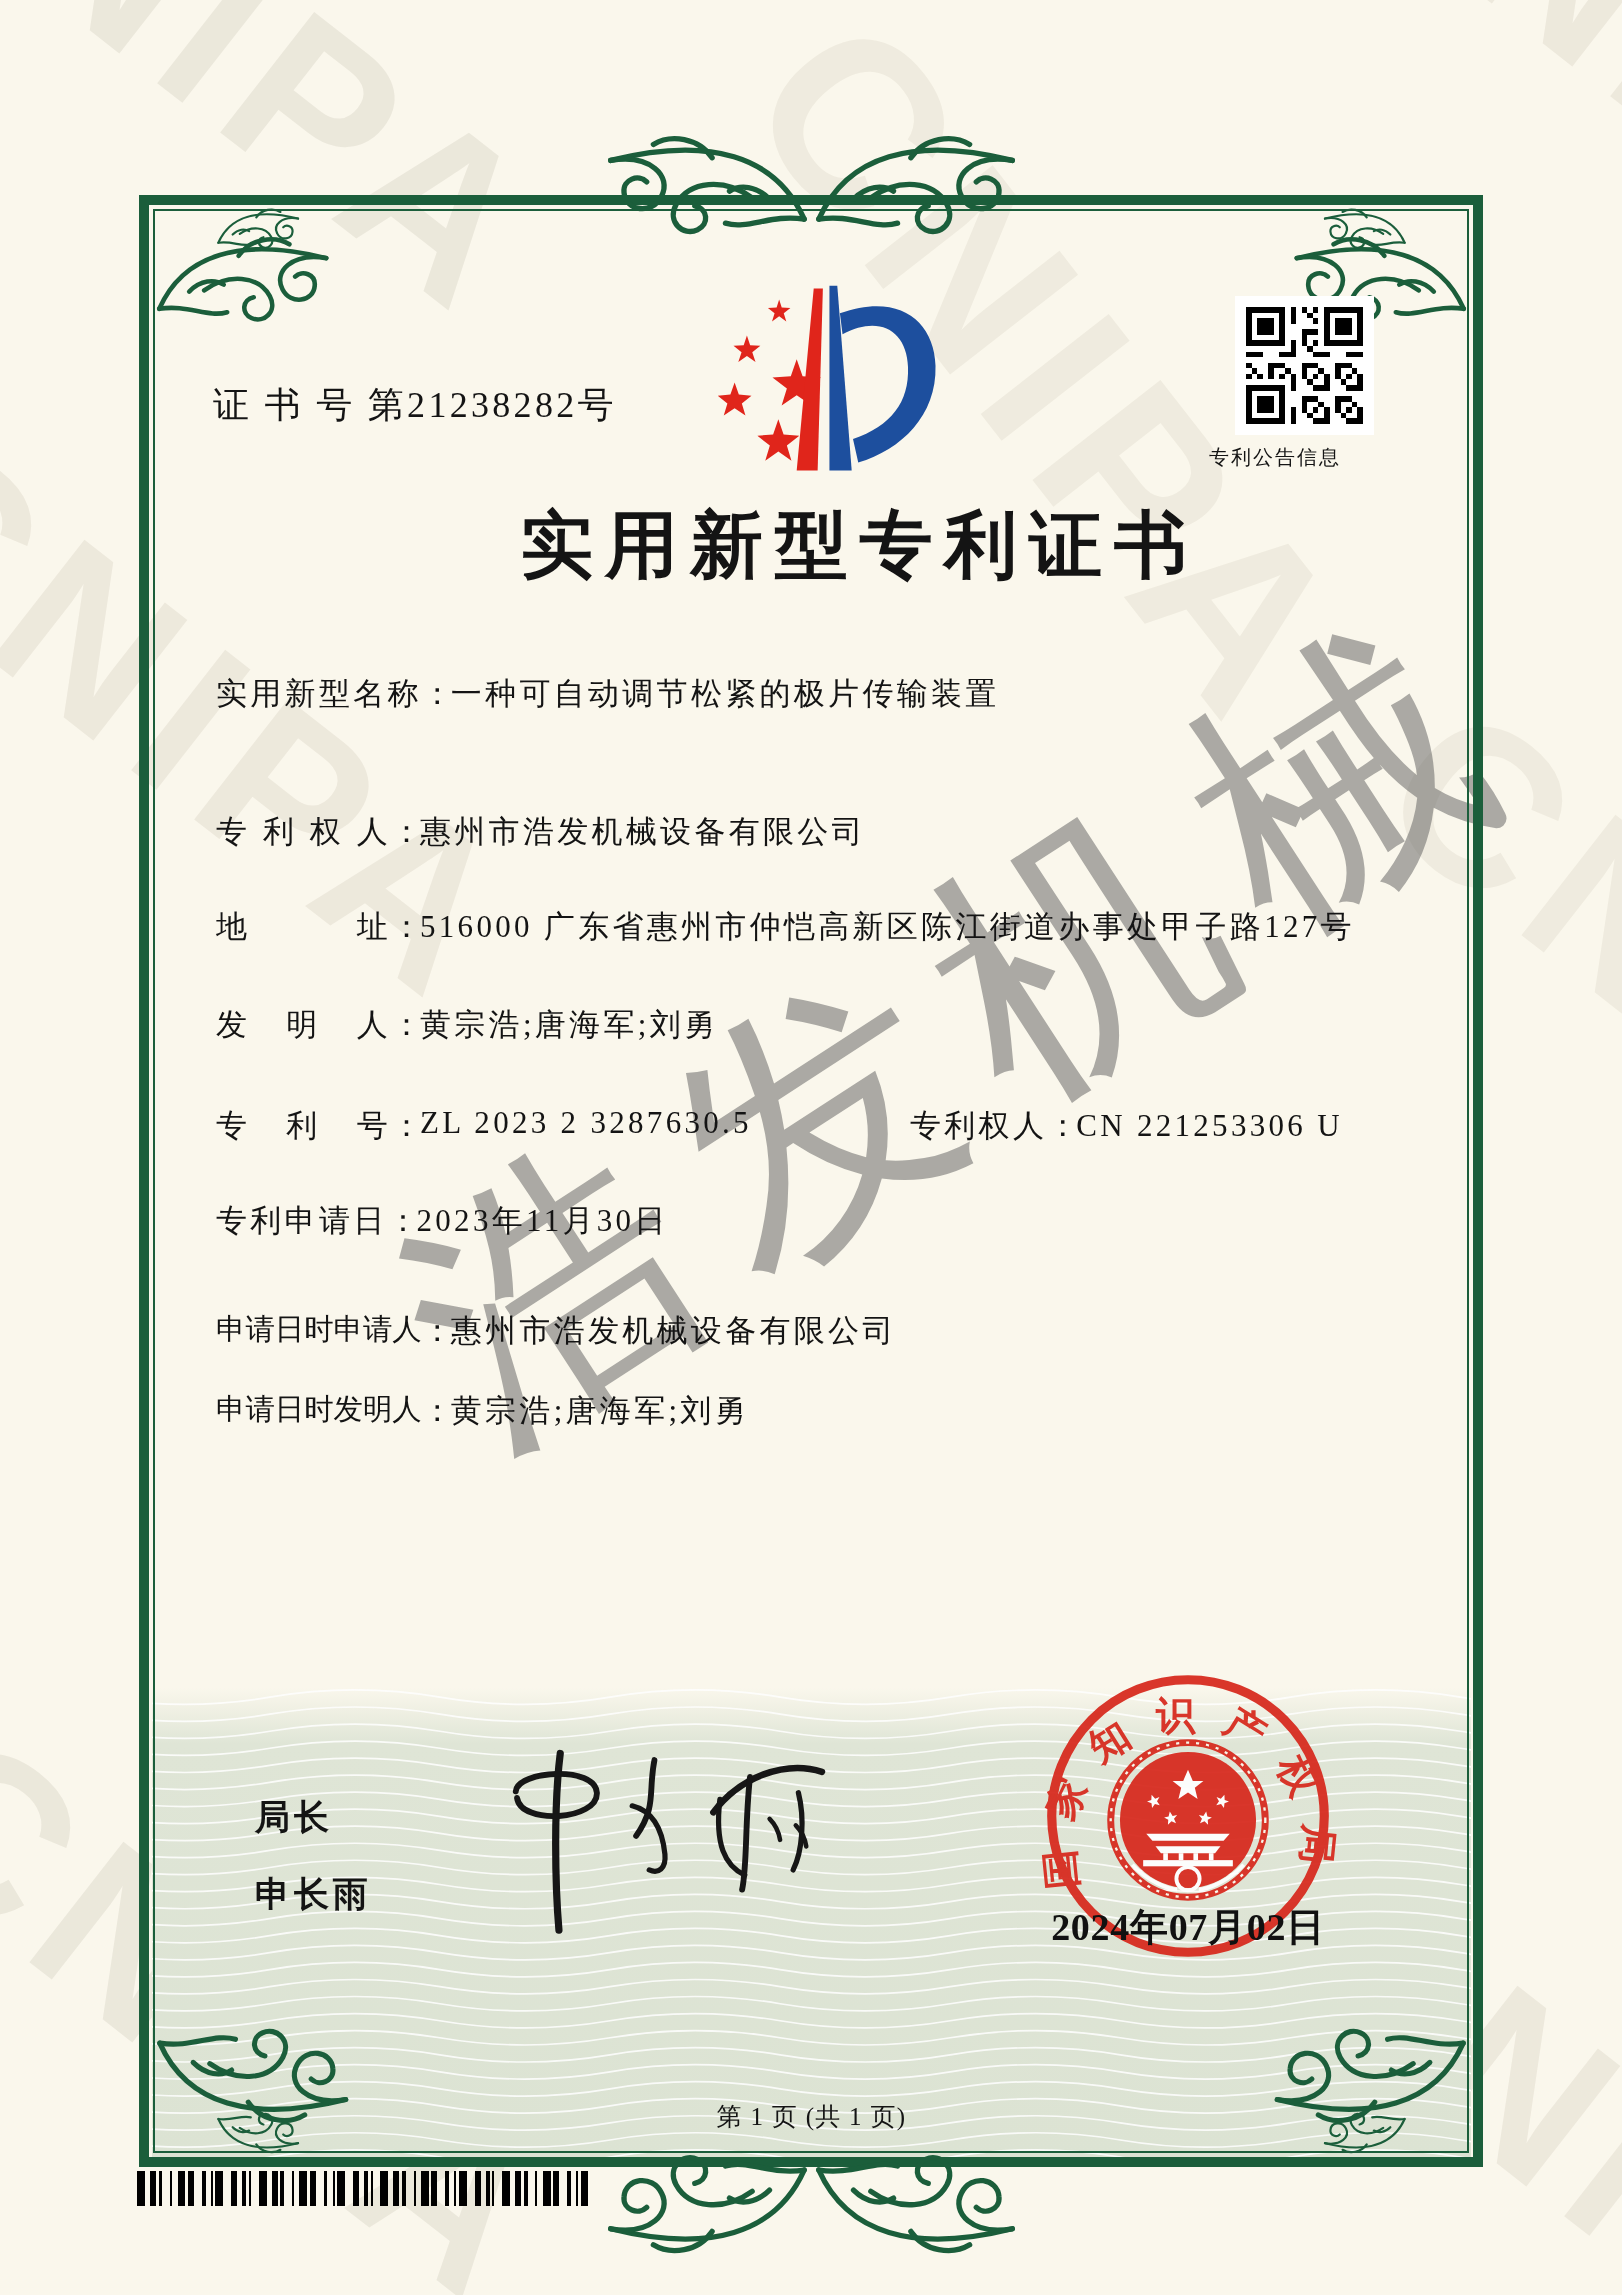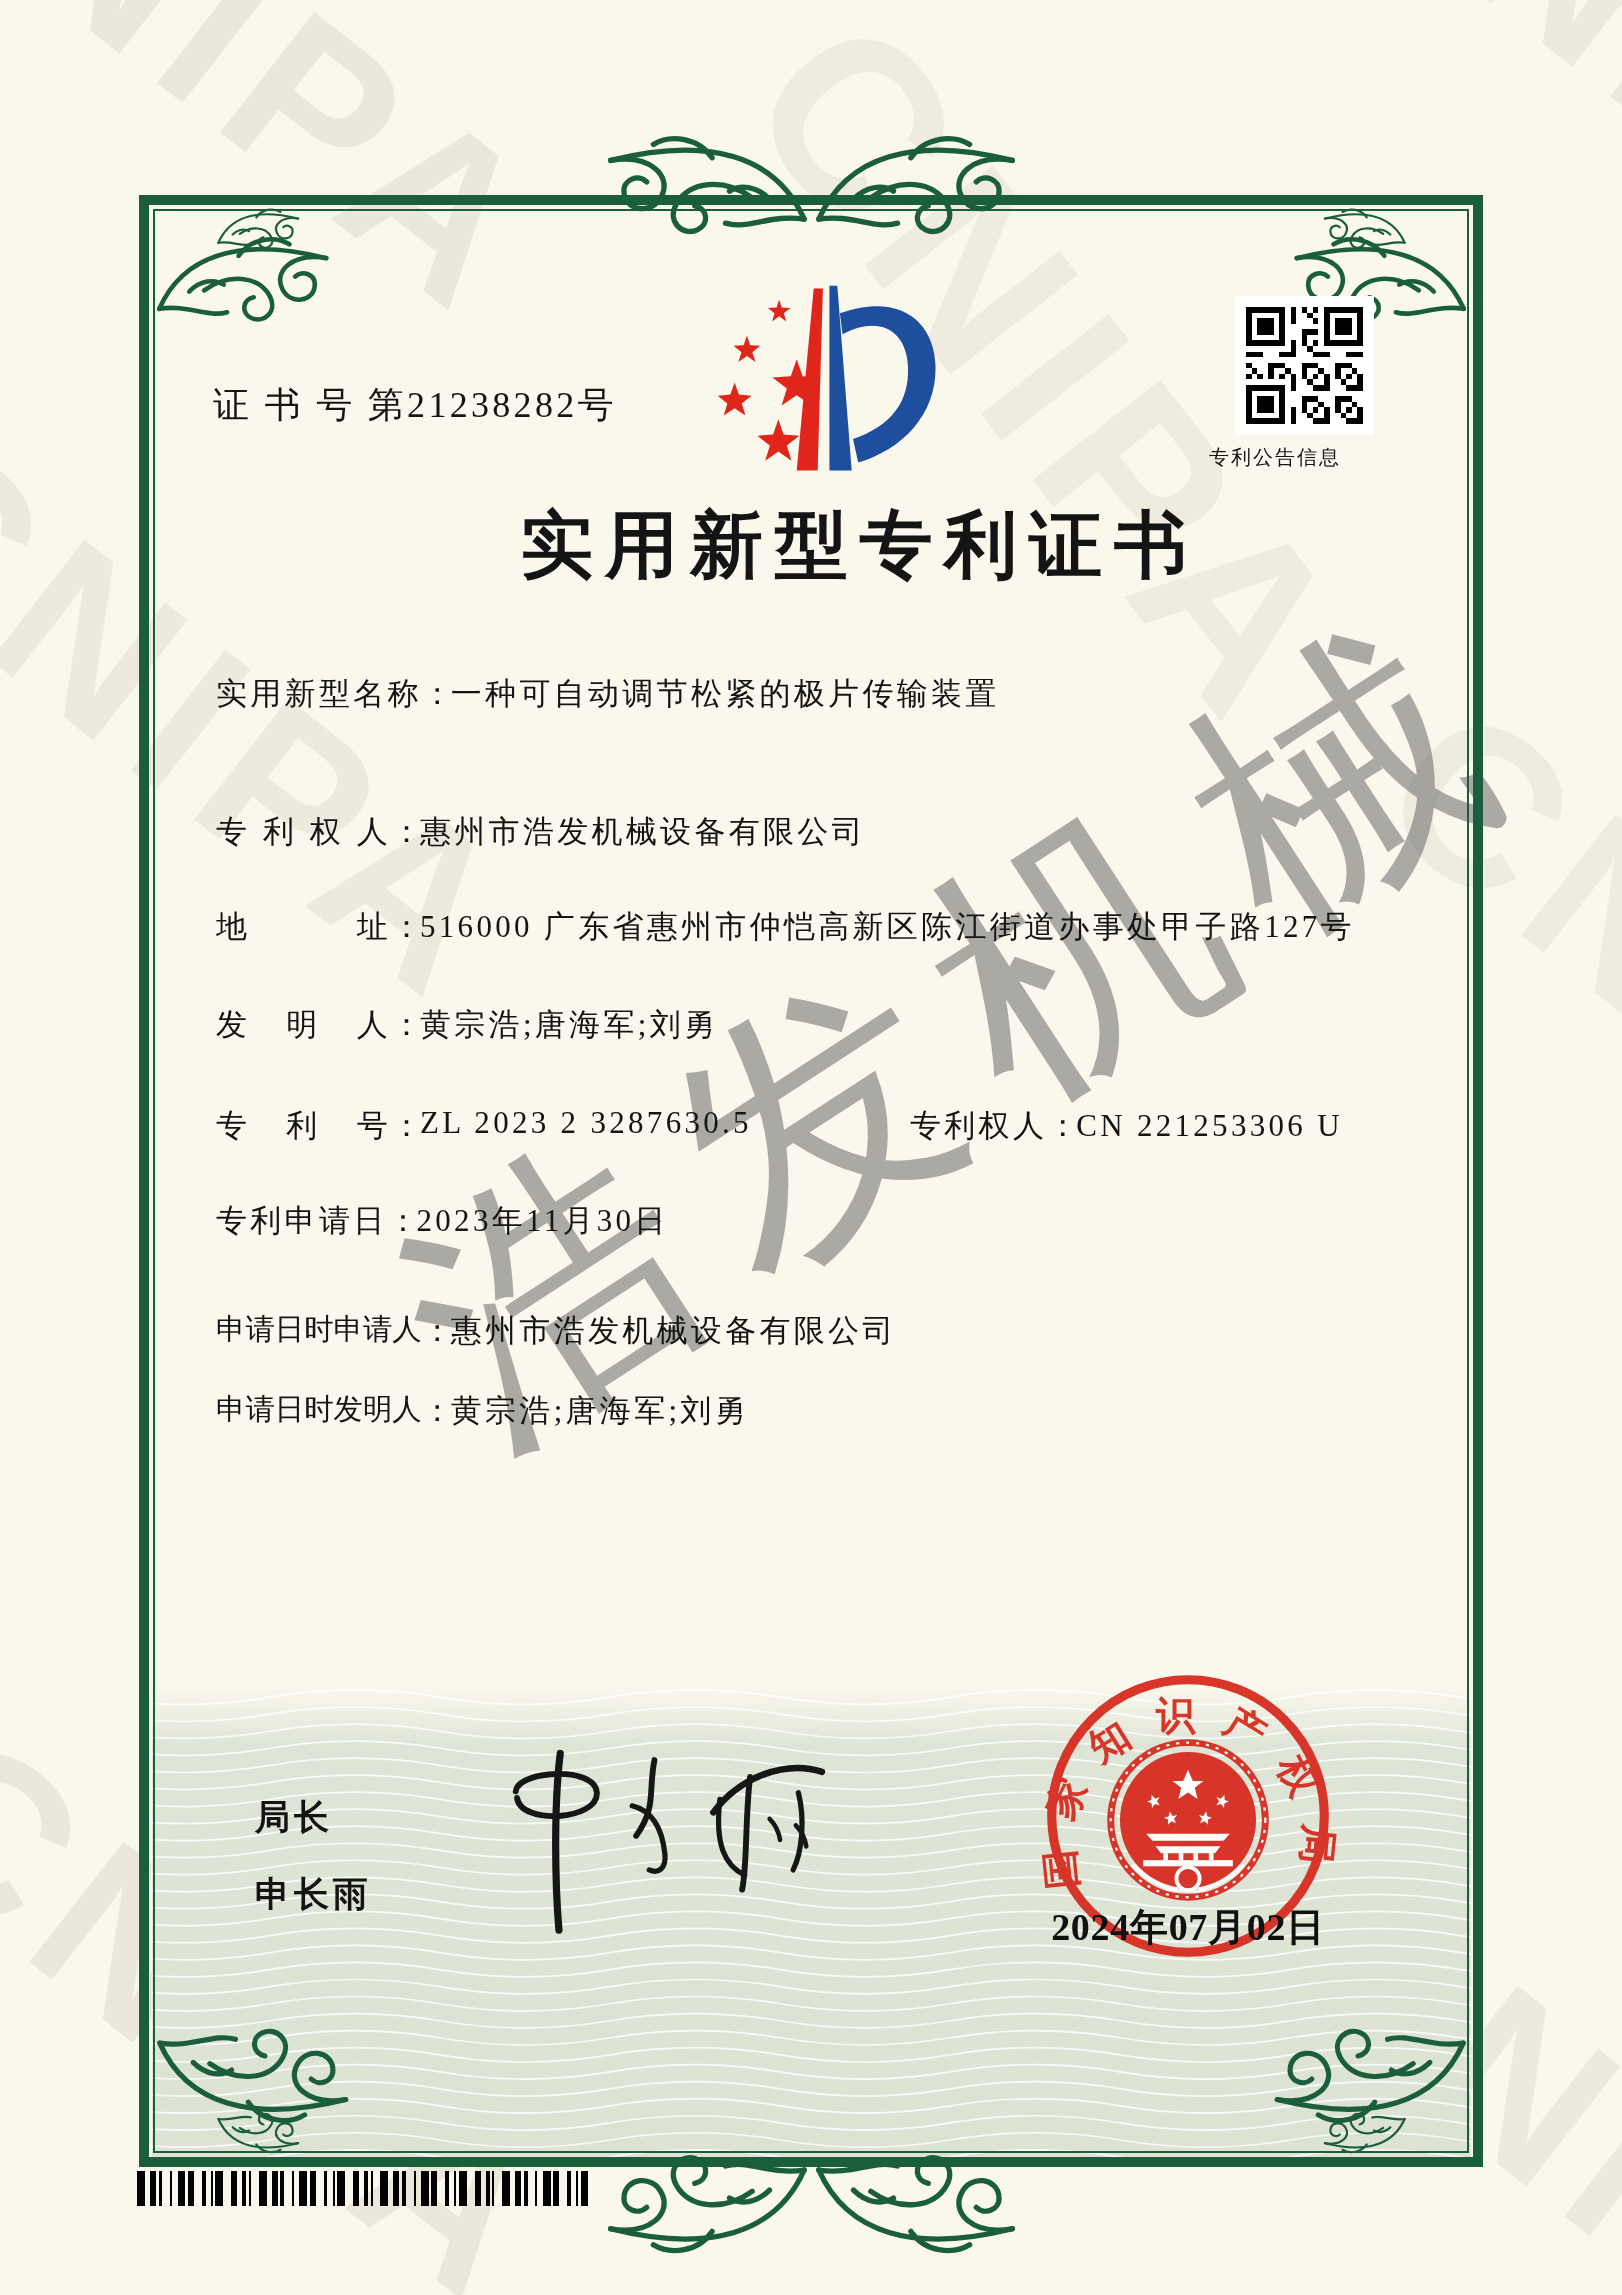--- a/index.html
+++ b/index.html
@@ -325,20 +325,21 @@
         <rect x="7" y="43" width="6" height="9"></rect>
         <rect x="27" y="43" width="6" height="9"></rect>
         <rect x="-58" y="52" width="116" height="8"></rect>
       </g>
       <circle cx="0" cy="76" r="15" fill="none" stroke="#fff" stroke-width="5"></circle>
       <path d="M-72,58 C-52,80 -24,90 -14,90 M72,58 C52,80 24,90 14,90" fill="none" stroke="#fff" stroke-width="5"></path>
     </g>
   </svg>
   <div id="seal-date" class="abs">2024年07月02日</div>
 
+  <div id="footer-page" class="abs content">第 1 页 (共 1 页)</div>
   <div id="barcode" class="abs">
       <div class="bar" style="width: 7.9px; background: rgb(0, 0, 0); margin-right: 5.2px;"></div>
       <div class="bar" style="width: 5.9px; background: rgb(0, 0, 0); margin-right: 2.6px;"></div>
       <div class="bar" style="width: 3.9px; background: rgb(0, 0, 0); margin-right: 7.9px;"></div>
       <div class="bar" style="width: 2px; background: rgb(0, 0, 0); margin-right: 5.2px;"></div>
       <div class="bar" style="width: 7.9px; background: rgb(0, 0, 0); margin-right: 2.6px;"></div>
       <div class="bar" style="width: 5.9px; background: rgb(0, 0, 0); margin-right: 7.9px;"></div>
       <div class="bar" style="width: 3.9px; background: rgb(0, 0, 0); margin-right: 5.2px;"></div>
       <div class="bar" style="width: 2px; background: rgb(0, 0, 0); margin-right: 2.6px;"></div>
       <div class="bar" style="width: 7.9px; background: rgb(0, 0, 0); margin-right: 7.9px;"></div>

